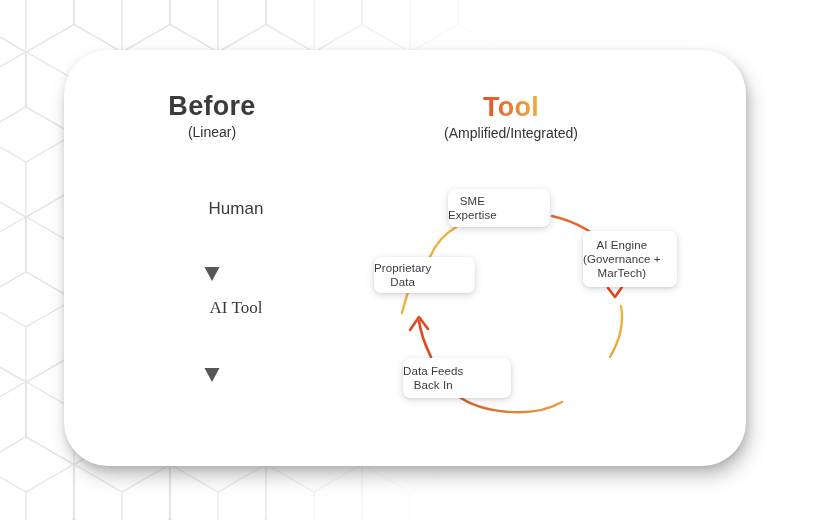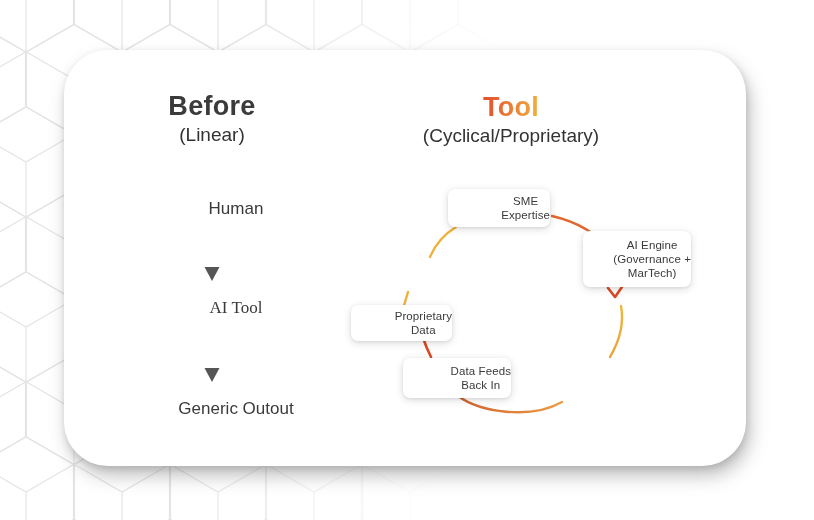--- a/index.html
+++ b/index.html
@@ -12,31 +12,31 @@
     position:absolute;left:0;top:0;width:814px;height:520px;
     background:linear-gradient(97deg, rgba(255,255,255,0) 26%, #ffffff 58%);
   }
   .card{
     position:absolute;left:64px;top:50px;width:682px;height:416px;
     background:#ffffff;border-radius:44px;
     box-shadow:4px 10px 18px rgba(110,110,110,0.42), 1px 3px 6px rgba(120,120,120,0.25);
   }
   .abs{position:absolute;transform:translateX(-50%);text-align:left;}
   .col-title{font-size:27px;font-weight:700;color:#3b3b3b;letter-spacing:.3px;white-space:nowrap;}
-  .col-sub{font-size:19px;color:#333333;white-space:nowrap;}
+  .col-sub{font-size:14px;color:#333333;white-space:nowrap;}
   .after-title{
     background:linear-gradient(90deg,#e4572e 10%,#f2a93b 95%);
     -webkit-background-clip:text;background-clip:text;color:transparent;
   }
   .lin-step{font-size:17px;color:#3a3a3a;white-space:nowrap;margin-left:24px;}
   .garrow{position:absolute;transform:translateX(-50%);}
   .node{
     position:absolute;background:#ffffff;border-radius:7px;
     box-shadow:0 2px 8px rgba(0,0,0,0.14), 0 1px 3px rgba(0,0,0,0.08);
-    display:flex;align-items:center;justify-content:flex-end;text-align:center;
+    display:flex;align-items:center;justify-content:flex-start;text-align:center;
   }
   .node-label{
     font-size:11.5px;line-height:14px;color:#3a3a3a;white-space:pre-line;letter-spacing:.1px;
   }
   .arcs{position:absolute;left:0;top:0;width:682px;height:416px;pointer-events:none;}
 </style>
 </head>
 <body>
 
 <div class="stage">
@@ -81,24 +81,23 @@
       <defs>
           <linearGradient id="gA2" x1="0" y1="0" x2="0" y2="1">
         <stop offset="0" stop-color="#bdbdbd"></stop>
             <stop offset="1" stop-color="#595959"></stop>
       </linearGradient>
         </defs>
       <line x1="8" y1="1" x2="8" y2="29" stroke="url(#gA2)" stroke-width="2.6"></line>
       <polygon points="0.5,28 15.5,28 8,42" fill="#565656"></polygon>
     </svg>
 
-    <div class="abs lin-step" style="left:148px;top:349px;">Generic Outout</div>
 
     <div class="abs col-title after-title" style="left:447px;top:42px;">Tool</div>
-    <div class="abs col-sub" style="left:447px;top:75px;">(Cyclical/Proprietary)</div>
+    <div class="abs col-sub" style="left:447px;top:75px;">(Amplified/Integrated)</div>
 
     <svg class="arcs" width="682" height="416" viewBox="0 0 682 416" xmlns="http://www.w3.org/2000/svg">
       <defs>
         <linearGradient id="gBottom" x1="394" y1="0" x2="498" y2="0" gradientUnits="userSpaceOnUse">
           <stop offset="0" stop-color="#d2622f"></stop>
             <stop offset="1" stop-color="#ec9c42"></stop>
         </linearGradient>
         <linearGradient id="gRight" x1="0" y1="256" x2="0" y2="307" gradientUnits="userSpaceOnUse">
           <stop offset="0" stop-color="#efb83e"></stop>
             <stop offset="1" stop-color="#e7a338"></stop>
@@ -114,31 +113,31 @@
         <path d="M 346 280 L 355 267 L 364 279" stroke="#dc4a22" stroke-width="2.6"></path>
         <path d="M 338 263 C 340 255, 342 249, 344 242" stroke="#eeb23c" stroke-width="2.4"></path>
       </g>
     </svg>
 
     <div class="node" style="left:384px;top:139px;width:102px;height:38px;">
       <span class="node-label">SME
 Expertise</span>
     </div>
 
-    <div class="node" style="left:519px;top:181px;width:108px;height:56px;">
+    <div class="node" style="left:519px;top:181px;width:94px;height:56px;">
       <span class="node-label">AI Engine
 (Governance +
 MarTech)</span>
     </div>
 
 
     <div class="node" style="left:339px;top:308px;width:108px;height:40px;">
       <span class="node-label">Data Feeds
 Back In</span>
     </div>
 
-    <div class="node" style="left:287px;top:207px;width:101px;height:36px;margin-top:48px;">
+    <div class="node" style="left:310px;top:207px;width:101px;height:36px;">
       <span class="node-label">Proprietary
 Data</span>
     </div>
 
   </div>
 </div>
 
 </body></html>

